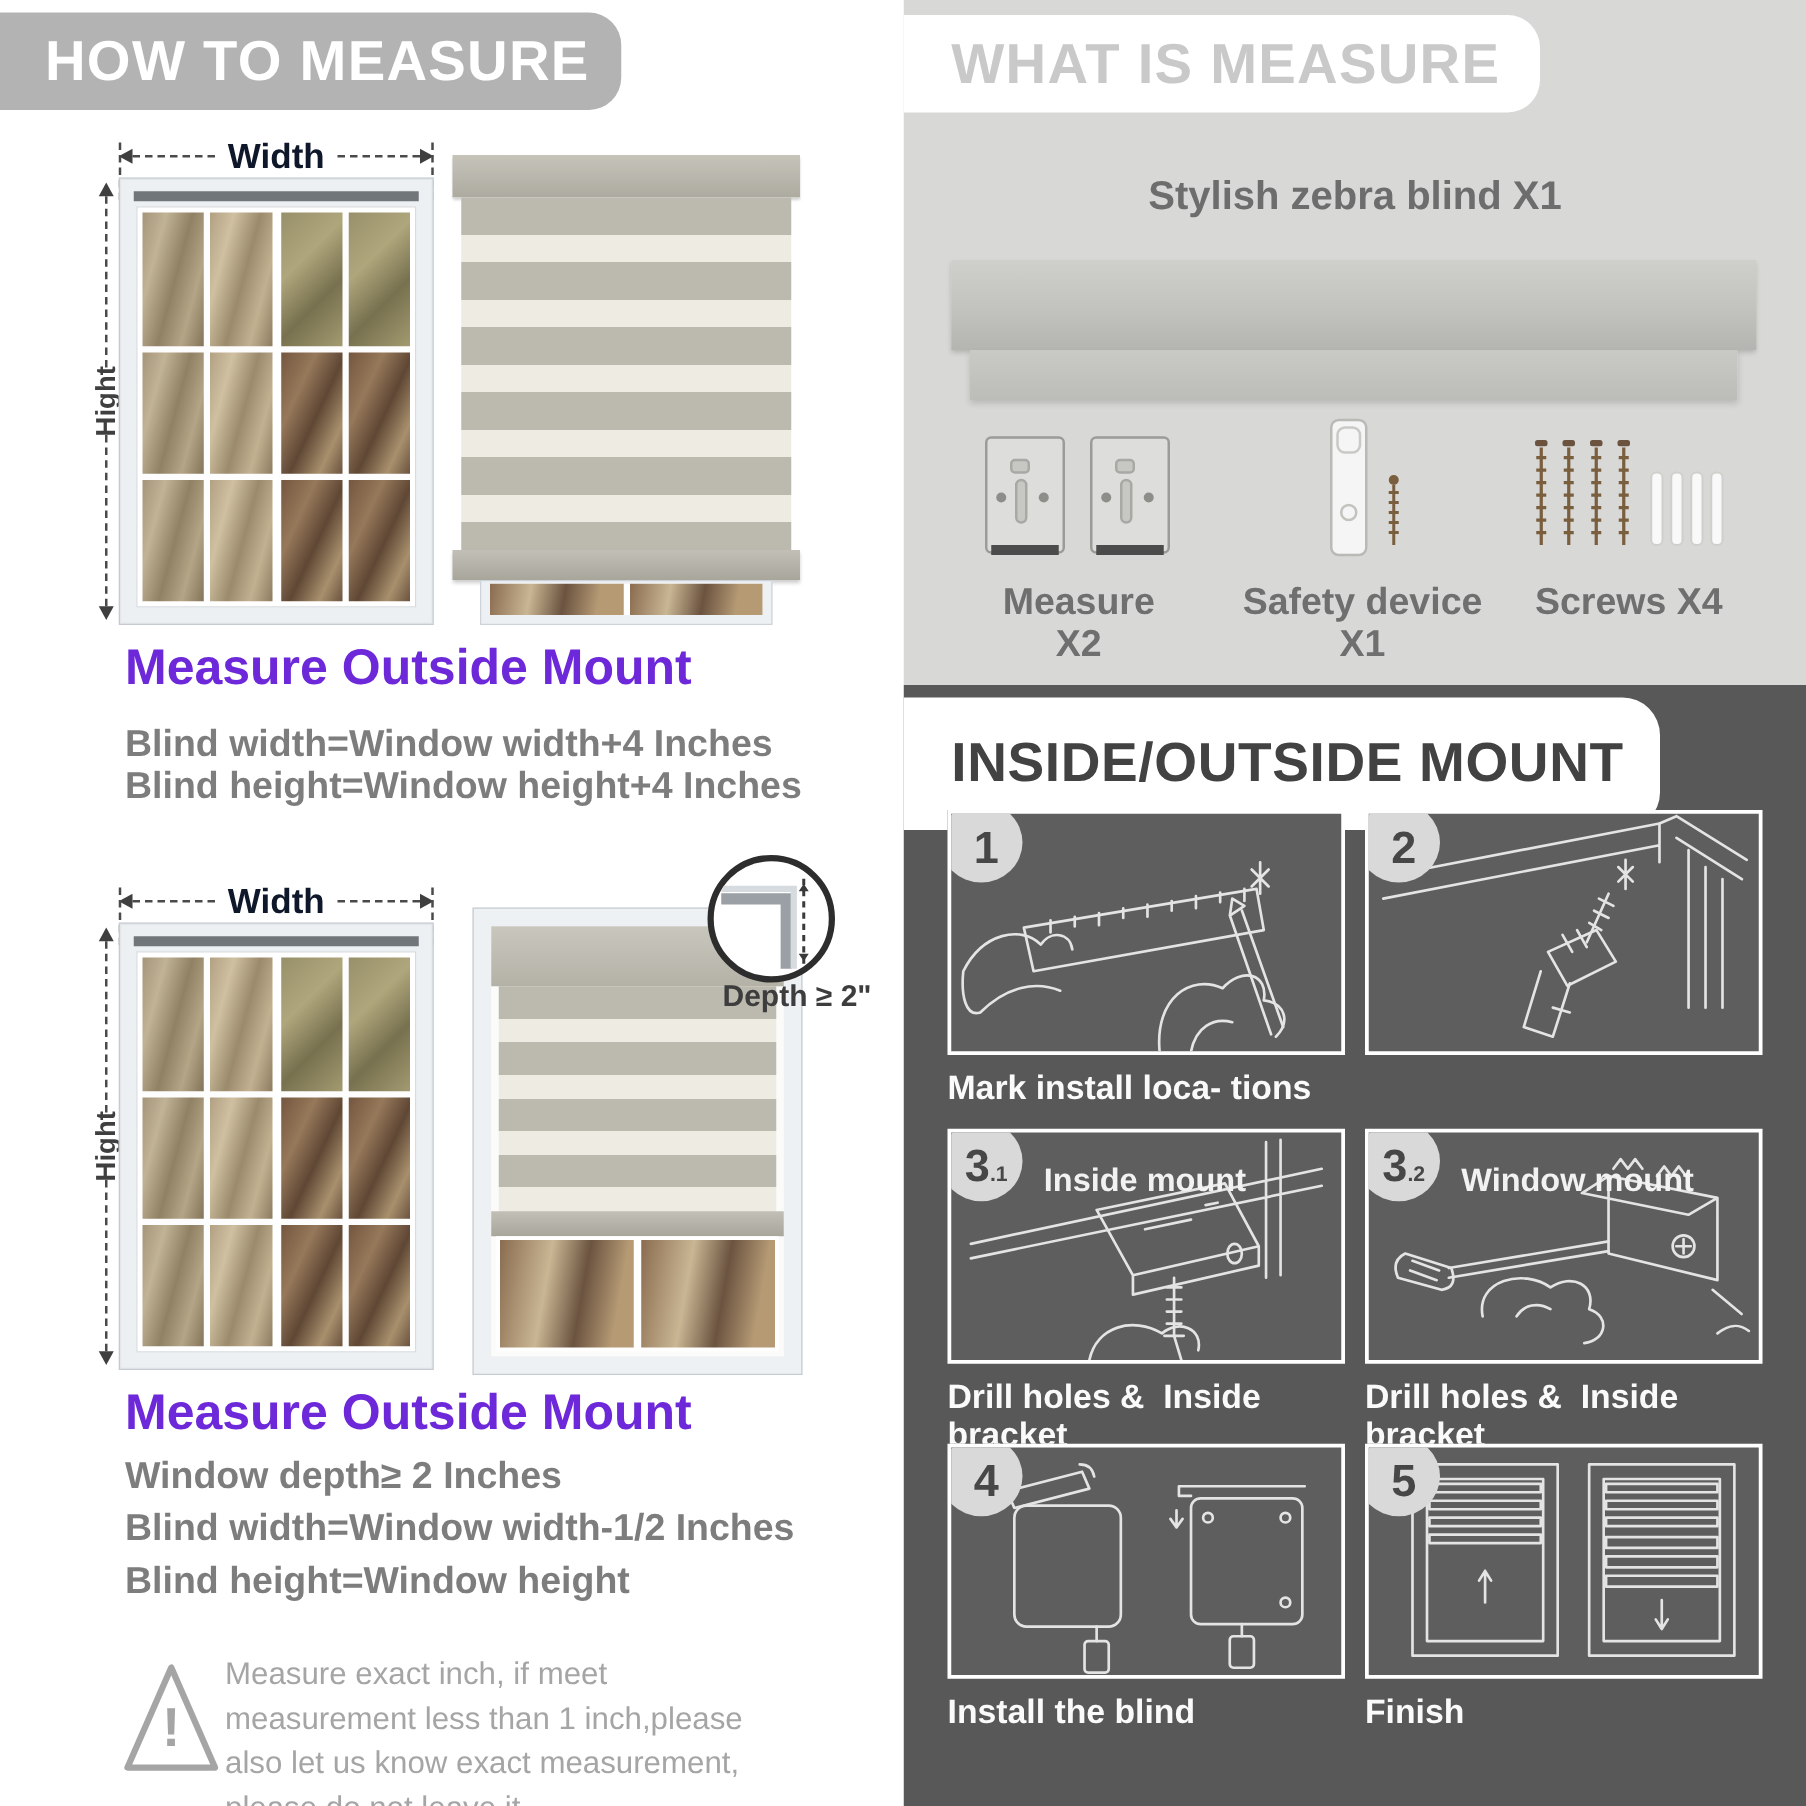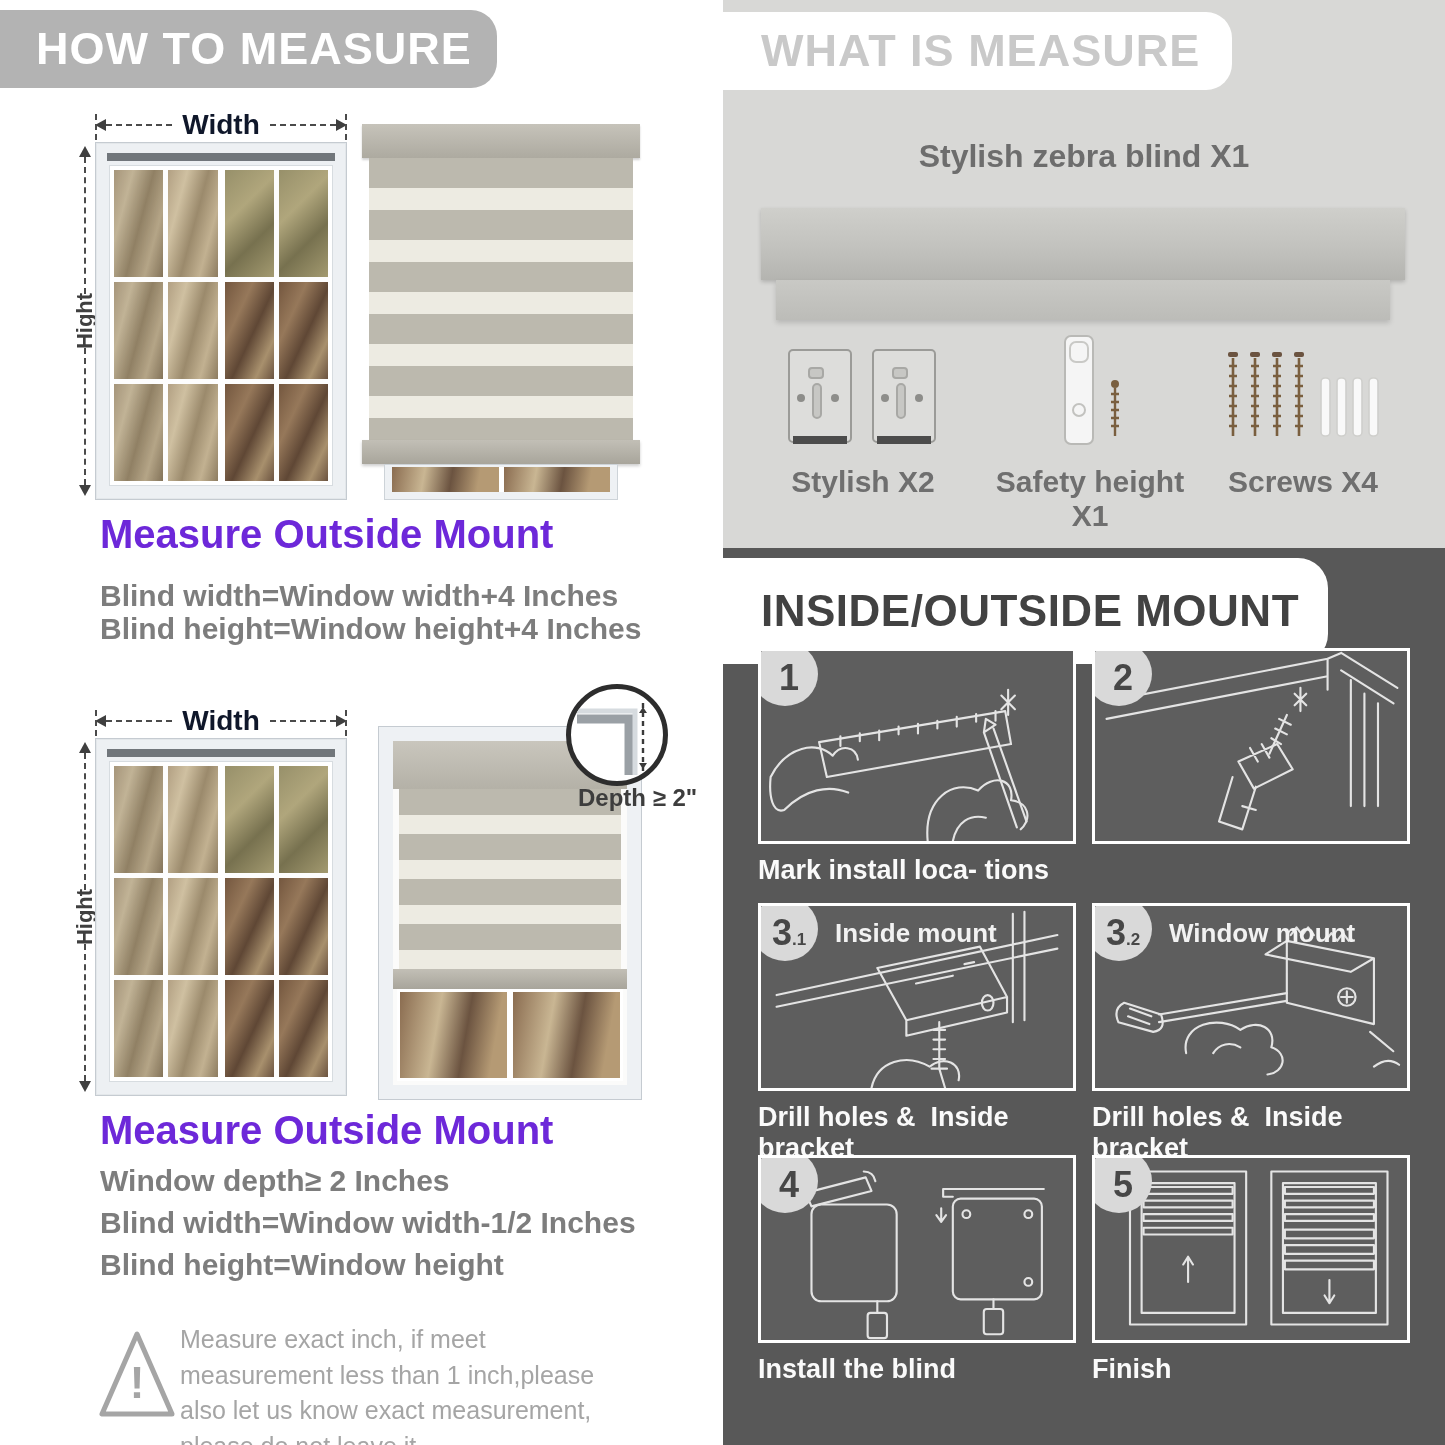--- a/index.html
+++ b/index.html
@@ -84,21 +84,21 @@
   .mnt-header{position:absolute;left:0;top:558px;width:605px;height:106px;background:#fff;border-radius:0 30px 30px 0;
      display:flex;align-items:center;padding-left:38px;box-sizing:border-box;}
   .mnt-header span{color:#424242;font-size:44px;font-weight:bold;letter-spacing:.5px;}
 
   .step{position:absolute;width:318px;}
   .step-panel{position:relative;border:3px solid #fff;background:#5e5e5e;overflow:hidden;box-sizing:border-box;}
   .badge{position:absolute;left:-9px;top:-9px;width:66px;height:64px;background:#d9d9d9;border-radius:50%;
      display:flex;align-items:center;justify-content:center;padding:8px 0 0 8px;box-sizing:border-box;}
   .badge .bnum{font-size:36px;font-weight:bold;color:#474747;line-height:1;}
   .badge .bsub{font-size:17px;font-weight:bold;color:#474747;margin-top:14px;}
-  .inner-lbl{position:absolute;left:74px;top:12px;font-size:26px;font-weight:bold;color:#f2f2f2;}
+  .inner-lbl{position:absolute;left:74px;top:23px;font-size:26px;font-weight:bold;color:#f2f2f2;}
   .caption{margin-top:11px;font-size:27px;font-weight:bold;color:#fafafa;white-space:pre-wrap;}
   .art{position:absolute;left:0;top:0;width:100%;height:100%;}
   .art path,.art line,.art rect,.art circle,.art ellipse,.art polyline,.art polygon{
      fill:none;stroke:#e4e4e4;stroke-width:2.2;stroke-linecap:round;stroke-linejoin:round;}
   .art .fill{fill:#d6d6d6;stroke:none;}
 </style>
 </head>
 <body>
 
 <div id="canvas">
@@ -290,22 +290,22 @@
             <rect x="71" y="2" width="10" height="5" rx="2"></rect>
           </g>
         <g fill="rgba(255,255,255,0.85)" stroke="#cfcfcc" stroke-width="1.6">
           <rect x="98" y="28" width="9" height="58" rx="4"></rect>
           <rect x="114" y="28" width="9" height="58" rx="4"></rect>
           <rect x="130" y="28" width="9" height="58" rx="4"></rect>
           <rect x="146" y="28" width="9" height="58" rx="4"></rect>
         </g>
       </svg>
 
-      <div class="inc-item-lbl" style="left:60px;top:465px;width:160px;">Stylish X2</div>
-      <div class="inc-item-lbl" style="left:262px;top:465px;width:210px;">Safety height X1</div>
+      <div class="inc-item-lbl" style="left:60px;top:465px;width:160px;">Measure X2</div>
+      <div class="inc-item-lbl" style="left:262px;top:465px;width:210px;">Safety device X1</div>
       <div class="inc-item-lbl" style="left:500px;top:465px;width:160px;">Screws X4</div>
     </div>
 
     <div class="sec-dark">
       <div class="mnt-header" style="top:10px;">
         <span>INSIDE/OUTSIDE MOUNT</span>
       </div>
 
       <div class="step" style="left:35px;top:100px;">
         <div class="step-panel" style="height:196px;">

